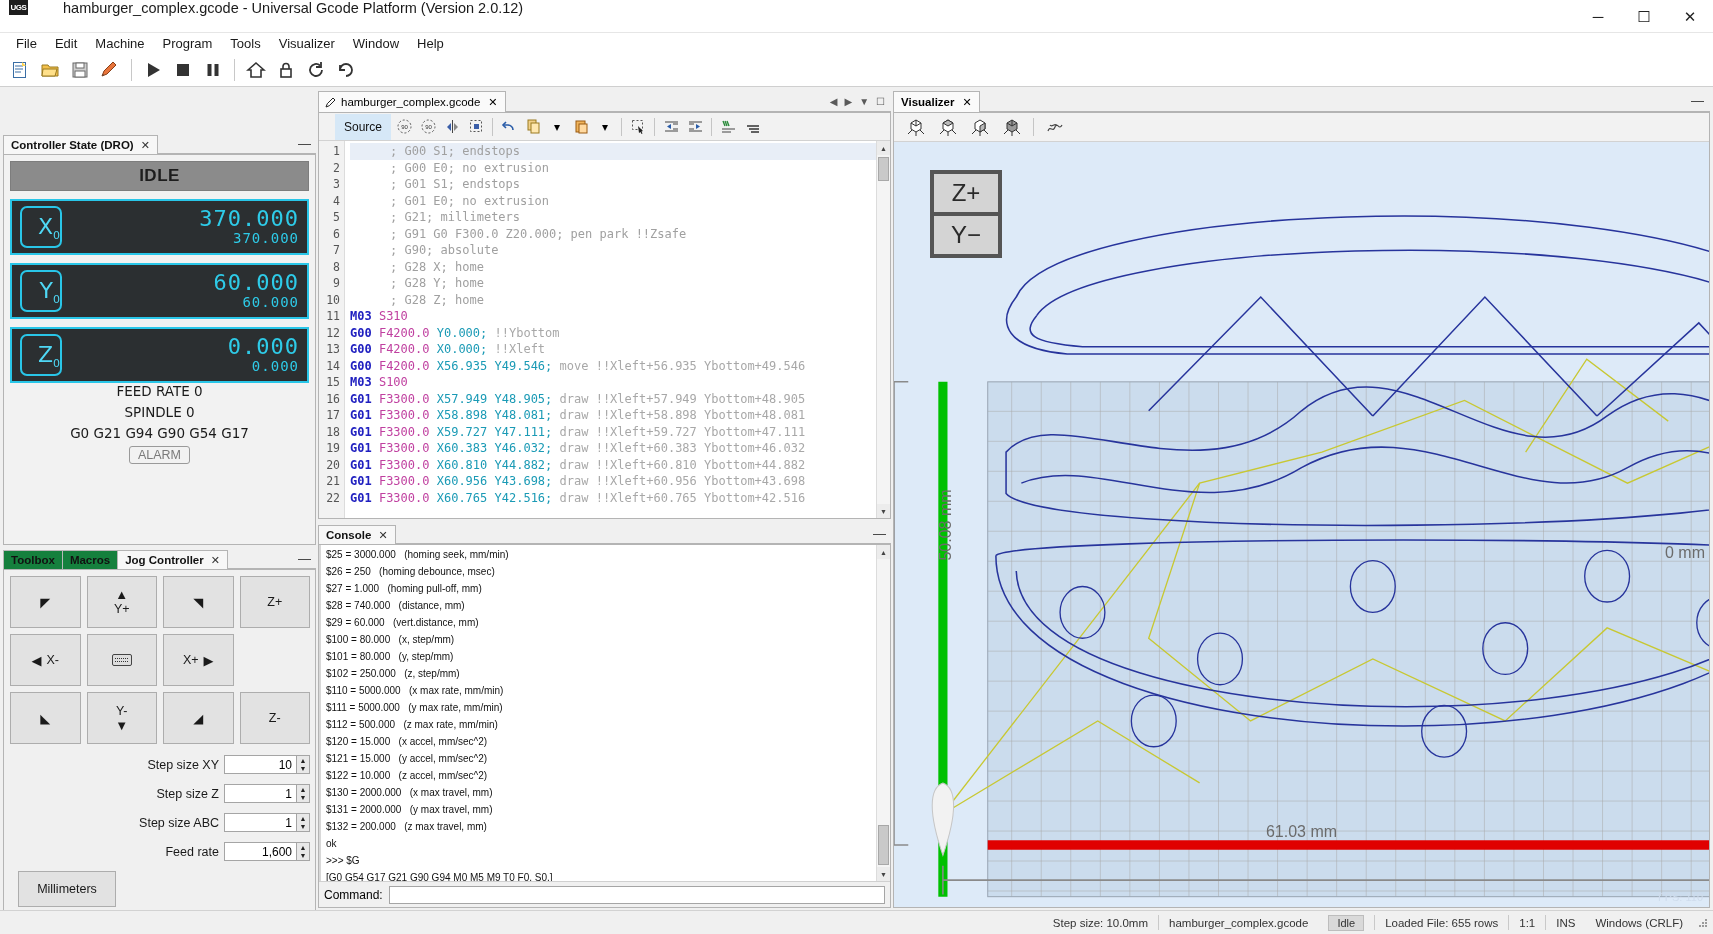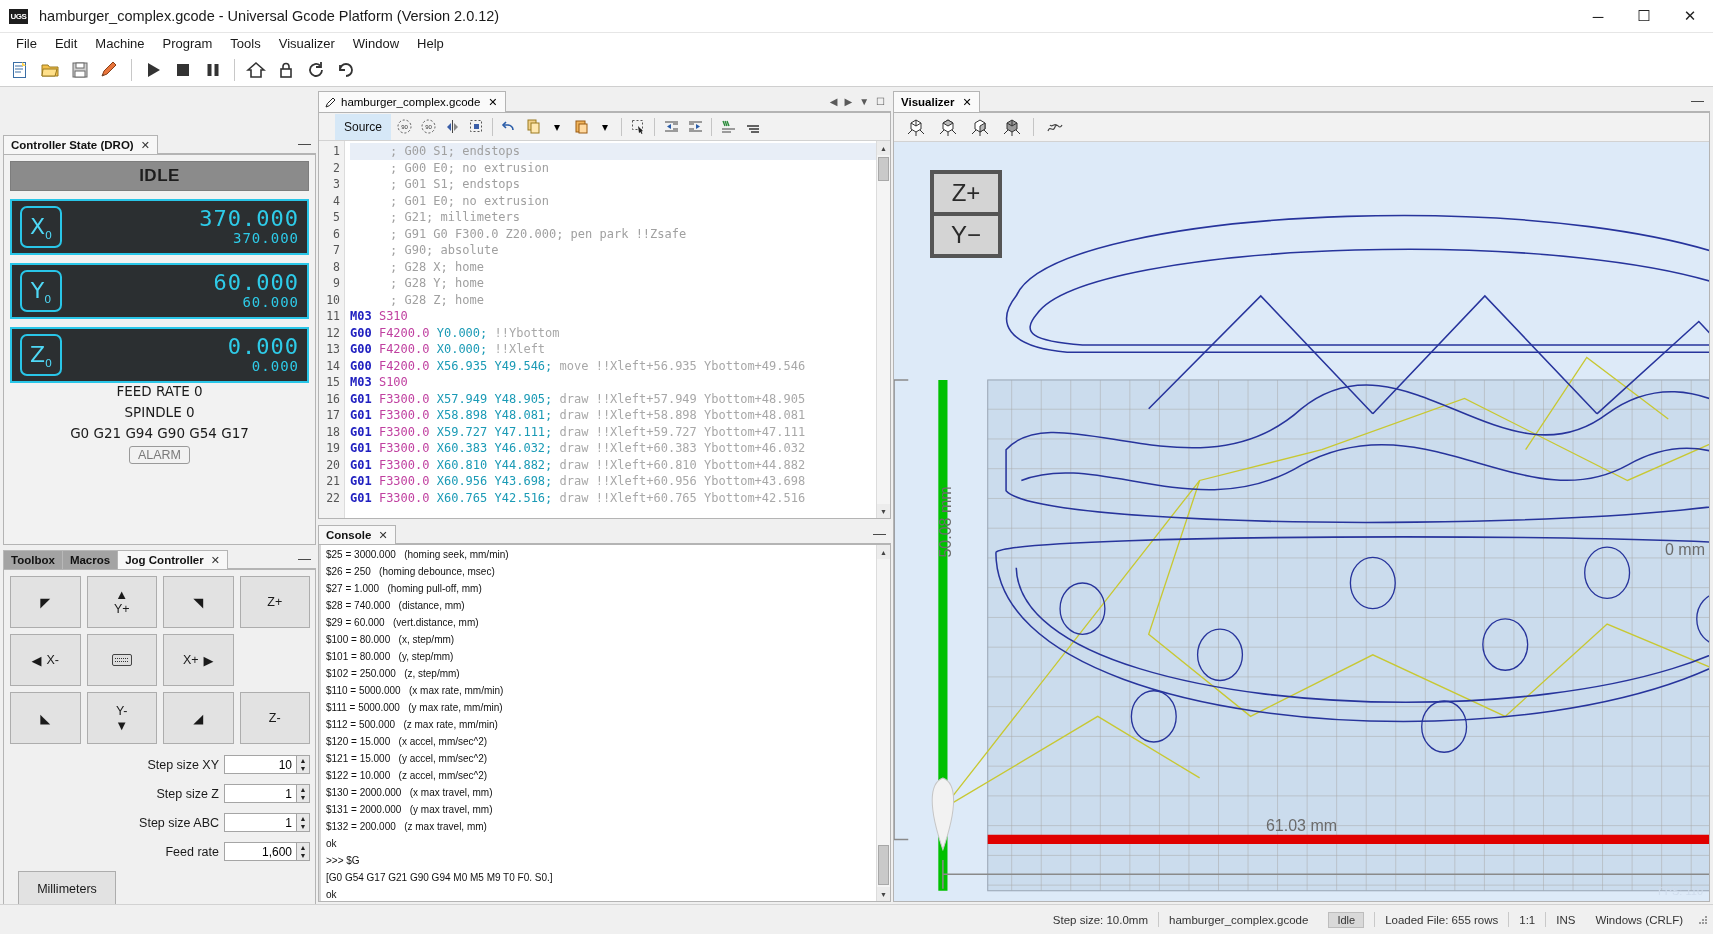--- a/index.html
+++ b/index.html
@@ -6,21 +6,21 @@
   html, body { margin:0; padding:0; }
   body {
     width:1713px; height:934px; overflow:hidden;
     font-family:"Liberation Sans", sans-serif;
     font-size:12px; color:#000;
     background:#f0f0f0;
   }
   .app { position:relative; width:1713px; height:934px; background:#f0f0f0; display:flex; flex-direction:column; }
 
   
-  .titlebar { height:33px; background:#ffffff; display:flex; align-items:center; border-bottom:1px solid #e6e6e6; flex:none; }
+  .titlebar { height:33px; background:#ffffff; display:flex; border-bottom:1px solid #e6e6e6; flex:none;gap:24px; }
   .ugs-logo { width:19px; height:15px; background:#1d1d1d; color:#fff; font-size:8px; font-weight:bold;
               display:flex; align-items:center; justify-content:center; margin-left:9px; letter-spacing:-0.5px; }
   .title-text { margin-left:11px; font-size:14.5px; color:#1a1a1a; }
   .win-btns { margin-left:auto; display:flex; height:33px; }
   .win-btn { width:46px; height:33px; display:flex; align-items:center; justify-content:center; font-size:15px; color:#222; }
 
   
   .menubar { height:21px; background:#fff; display:flex; align-items:center; padding-left:7px; flex:none; }
   .menubar .mi { padding:2px 9px; font-size:13px; color:#1a1a1a; }
 
@@ -32,31 +32,31 @@
   
   .main { flex:1; display:flex; min-height:0; background:#f0f0f0; }
 
   
   .leftcol { width:318px; flex:none; display:flex; flex-direction:column; padding:3px 2px 2px 3px; }
 
   .panel { background:#f0f0f0; display:flex; flex-direction:column; min-height:0;margin-top:44px; }
   .tabstrip { height:20px; display:flex; align-items:flex-end; background:#f0f0f0; position:relative; }
   .tab { height:19px; display:flex; align-items:center; padding:0 7px; font-size:11.5px; font-weight:bold;
          background:#f7f7f7; border:1px solid #b4b4b4; border-bottom:none; margin-right:-1px; color:#111; }
-  .tab.inactive { background:#a3a3a3; font-weight:bold; color:#111; border-color:#b8b8b8; }
+  .tab.inactive { background:#15803d; font-weight:bold; color:#111; border-color:#b8b8b8; }
   .tab .x { margin-left:7px; font-size:11px; color:#333; font-weight:normal; }
   .tabfill { flex:1; border-bottom:1px solid #b4b4b4; height:19px; display:flex; align-items:center; justify-content:flex-end; padding-right:5px; }
   .min-glyph { font-size:13px; color:#333; line-height:8px; }
 
   .dro-body { border:1px solid #b4b4b4; background:#f2f2f2; flex:none; height:391px; padding:6px; }
   .state-bar { height:30px; background:#8b8b8b; border:1px solid #7d7d7d; display:flex; align-items:center;
                justify-content:center; font-size:17px; font-weight:bold; color:#1d1d1d; letter-spacing:0.5px; }
   .axis-row { margin-top:8px; height:56px; background:#2b2f31; border:2px solid #29c6e8; display:flex; align-items:center; padding:0 8px; }
   .axis-btn { width:42px; height:42px; border:2px solid #29c6e8; border-radius:7px; background:#2b2f31;
-              display:flex; align-items:flex-end; justify-content:center; padding-bottom:5px; }
+              display:flex; align-items:flex-end; justify-content:flex-end; padding-bottom:5px; }
   .axis-btn span { font-size:22px; color:#4fd8f5; font-family:"DejaVu Sans", sans-serif; line-height:1; }
   .axis-btn span sub { font-size:11px; }
   .axis-vals { margin-left:auto; text-align:right; font-family:"DejaVu Sans Mono", monospace; color:#2ecbe8; }
   .axis-work { font-size:22px; letter-spacing:1px; line-height:1.05; }
   .axis-mach { font-size:14px; letter-spacing:1px; line-height:1.2; }
   .dro-info { text-align:center; }
   .dro-info div { font-size:13.5px; color:#1a1a1a; margin-bottom:5px; font-family:"DejaVu Sans", sans-serif; }
   .alarm-btn { display:inline-block; border:1px solid #9a9a9a; border-radius:3px; padding:1px 8px;
                font-size:12.5px; color:#7a7a7a; background:#f2f2f2; }
 
@@ -142,21 +142,21 @@
   .vis-toolbar { height:29px; background:#f2f2f2; border-bottom:1px solid #d2d2d2; display:flex; align-items:center; gap:4px; padding-left:8px; }
   .vis-canvas { flex:1; position:relative; background:#ddeaf8; overflow:hidden; }
   .zbtns { position:absolute; left:36px; top:28px; width:72px; border:4px solid #555; background:#555; }
   .zbtn { height:38px; background:#d4d4d4; display:flex; align-items:center; justify-content:center;
           font-size:24px; color:#2a2a2a; font-family:"Liberation Sans", sans-serif; }
   .zbtn+.zbtn { margin-top:4px; }
   .vis-label { position:absolute; color:#6b6b6b; font-size:16px; font-family:"Liberation Sans", sans-serif; }
   .fps { position:absolute; right:6px; bottom:4px; color:#cfdcec; font-size:11px; }
 
   
-  .statusbar { height:30px; background:#f0f0f0; border-top:1px solid #d2d2d2; display:flex;
+  .statusbar { height:24px; background:#f0f0f0; border-top:1px solid #d2d2d2; display:flex;
                align-items:center; font-size:11.5px; color:#333; flex:none; padding-right:4px; }
   .sb-cell { padding:0 10px; height:18px; display:flex; align-items:center; }
   .sb-chip { background:#d9d9d9; border:1px solid #bdbdbd; padding:1px 8px; font-size:11px; }
   .sb-sep { width:1px; height:15px; background:#c9c9c9; }
   .grip { width:12px; height:12px; margin-left:4px; }
 </style>
 </head>
 <body>
 
 <div class="app">
@@ -604,20 +604,24 @@
 [G0 G54 G17 G21 G90 G94 M0 M5 M9 T0 F0. S0.]
 ok</div>
             <div class="scroll-v">
               <div class="sv-btn">▲</div>
               <div class="sv-track">
                 <div class="sv-thumb" style="top:auto;bottom:2px;height:40px;"></div>
               </div>
               <div class="sv-btn">▼</div>
             </div>
           </div>
+          <div class="cmdrow">
+            <label>Command:</label>
+            <input type="text" value="" style="">
+          </div>
         </div>
       </div>
     </div>
 
     <div class="rightcol">
       <div class="vis-tabrow">
         <div class="vtab">
           <span>Visualizer</span>
           <span class="x">✕</span>
         </div>

